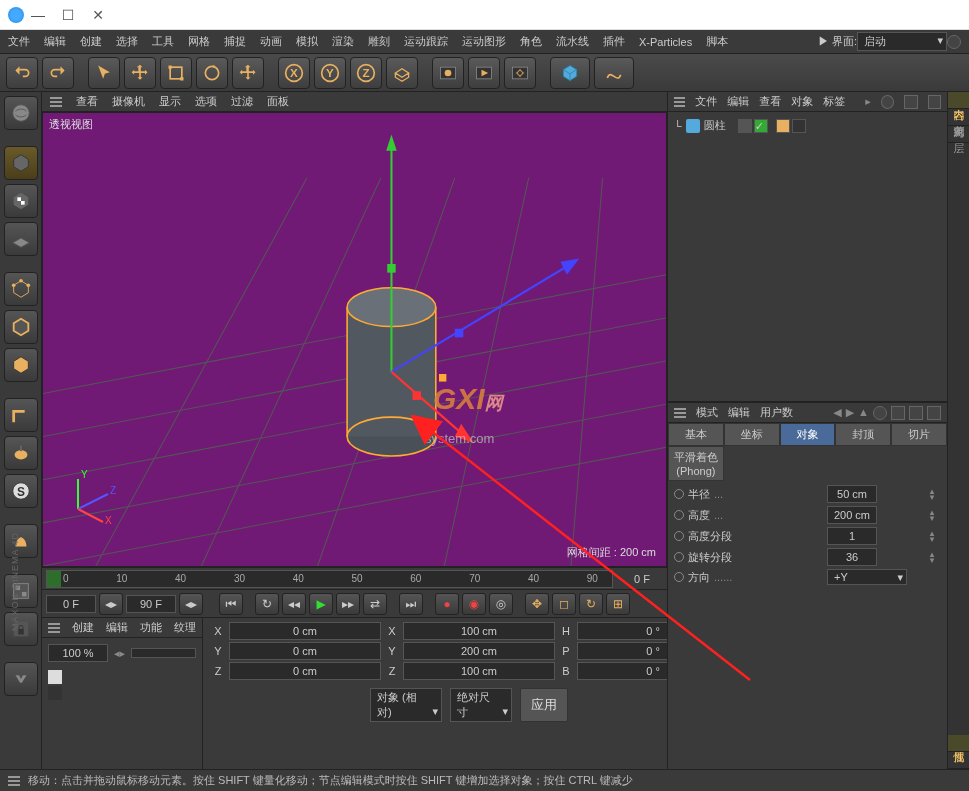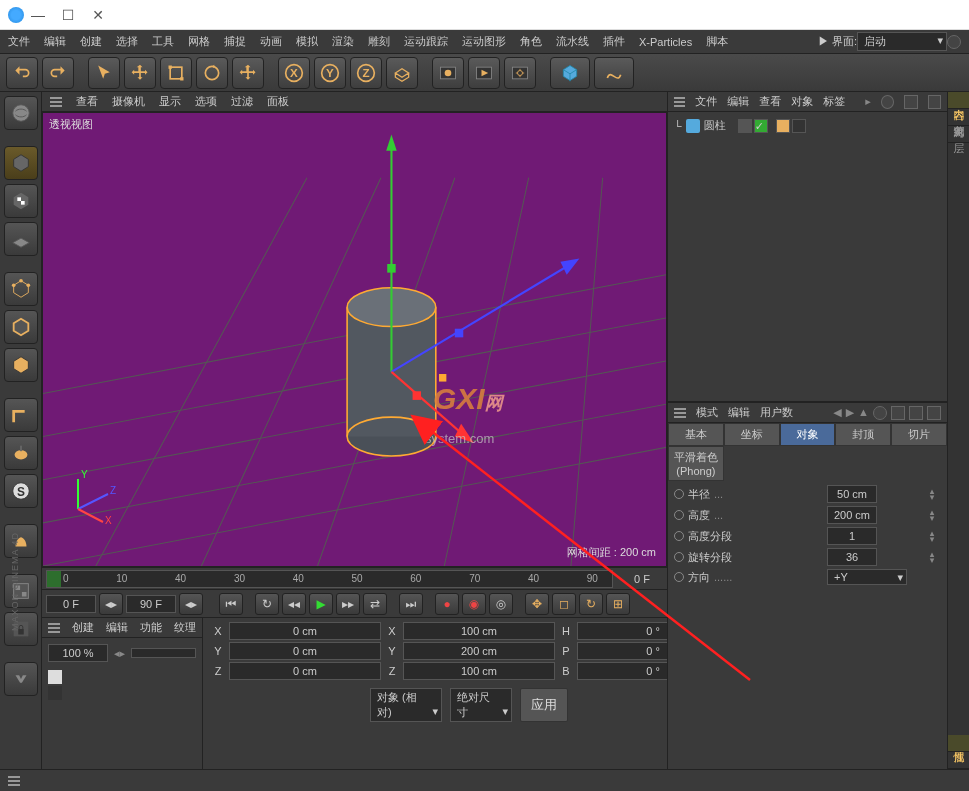--- a/index.html
+++ b/index.html
@@ -572,20 +572,21 @@
           <div class="rtab">层</div>
           <div style="flex:1"></div>
           <div class="rtab active">属性</div>
           <div class="rtab">层</div>
         </div>
       </div>
     </div>
 
     <div class="statusbar">
       <span class="hambg"></span>
+      <span>移动：点击并拖动鼠标移动元素。按住 SHIFT 键量化移动；节点编辑模式时按住 SHIFT 键增加选择对象；按住 CTRL 键减少</span>
     </div>
   </div>
 
   <svg class="arrow-overlay" width="969" height="791">
     <defs>
         <marker id="ah" markerWidth="12" markerHeight="12" refX="2" refY="6" orient="auto">
           <path d="M0,0 L12,6 L0,12 z" fill="#ff2020"></path>
         </marker>
       </defs>
     <line x1="750" y1="680" x2="430" y2="430" stroke="#ff2020" stroke-width="2.5" marker-end="url(#ah)"></line>

